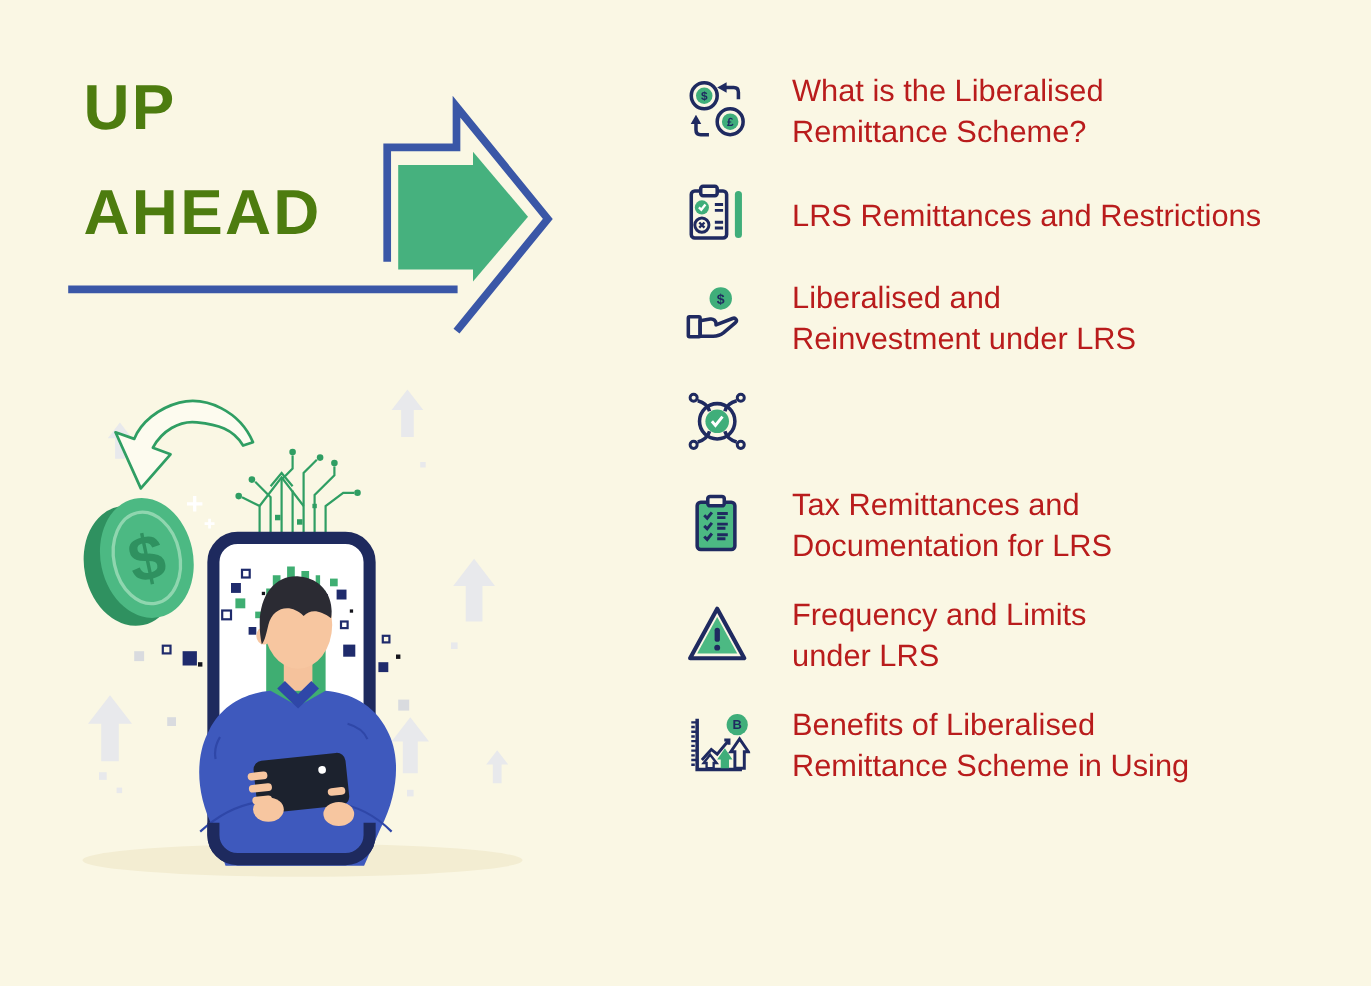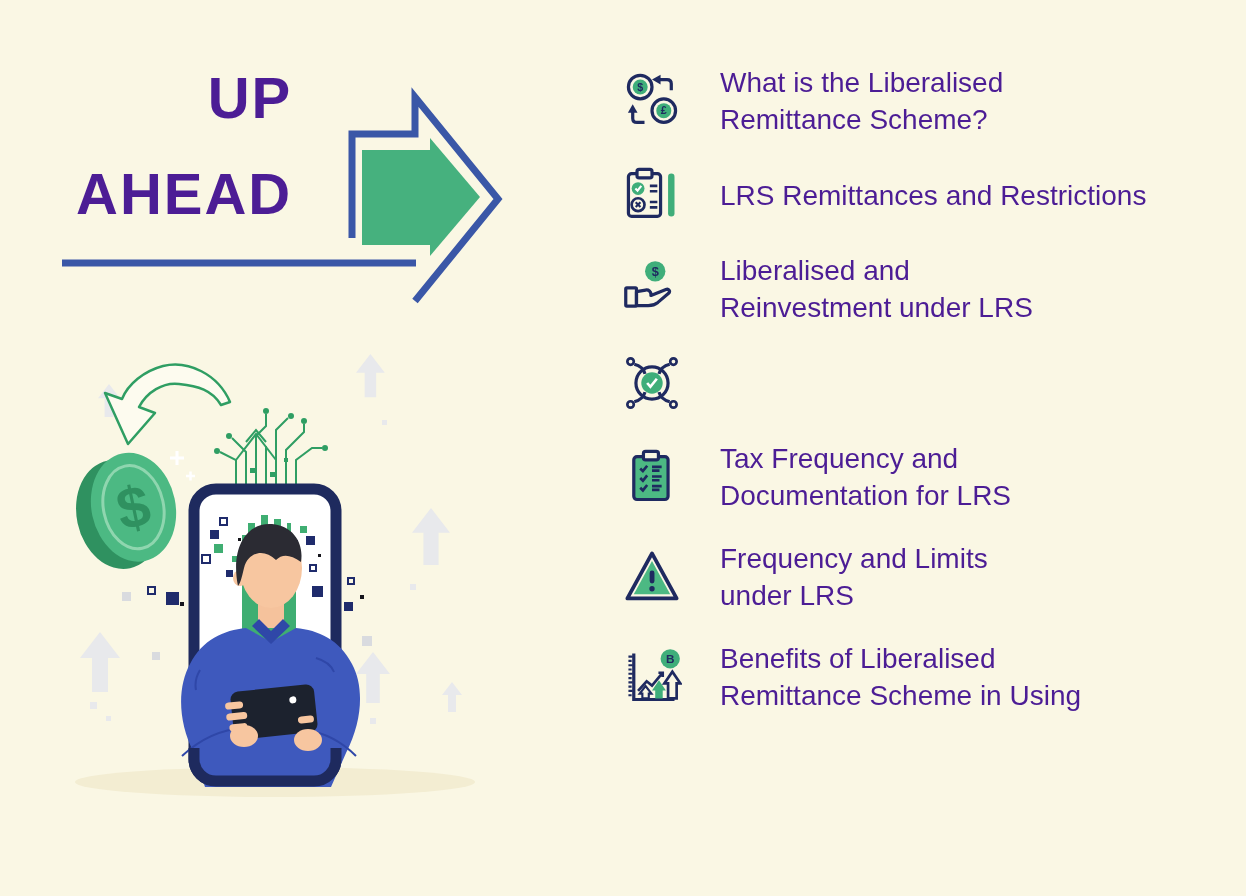--- a/index.html
+++ b/index.html
@@ -7,39 +7,39 @@
     width:1246px;height:896px;
     background:#FAF7E4;
     font-family:"Liberation Sans", sans-serif;
     overflow:hidden;
   }
   .canvas{position:relative;width:1246px;height:896px;background:#FAF7E4;}
 
   
   .title{
     position:absolute;left:76px;top:50px;
-    font-size:58px;font-weight:800;color:#4c1d95;
-    letter-spacing:2px;line-height:96px;text-align:right;
+    font-size:58px;font-weight:800;color:#4d7c0f;
+    letter-spacing:2px;line-height:96px;
   }
   .title span{display:block;}
 
   
   .arrow-svg{position:absolute;left:60px;top:85px;}
 
   
   .illus-svg{position:absolute;left:60px;top:340px;}
 
   
   .topics{
     position:absolute;left:620px;top:64px;
     display:flex;flex-direction:column;gap:26px;
   }
   .topic-row{display:flex;align-items:center;gap:36px;}
   .topic-icon{width:64px;height:62px;flex:0 0 64px;display:flex;align-items:center;justify-content:center;}
-  .topic-text{font-size:28px;line-height:37px;color:#4c1d95;}
+  .topic-text{font-size:28px;line-height:37px;color:#b91c1c;}
   .t-line{display:block;white-space:nowrap;}
   svg text{font-family:"Liberation Sans", sans-serif;}
 </style>
 </head>
 <body>
 
 <div class="canvas">
 
   <div class="title">
     <span>UP</span>
@@ -272,21 +272,21 @@
           <rect x="20" y="4" width="14" height="8" rx="2" fill="#FAF7E4" stroke="#1F2A60" stroke-width="3"></rect>
           <path d="M17,20 l2.5,2.5 l4,-5" stroke="#1F2A60" stroke-width="2.5" fill="none"></path>
           <path d="M28,18.5 h9 M28,22 h7" stroke="#1F2A60" stroke-width="2.5"></path>
           <path d="M17,29 l2.5,2.5 l4,-5" stroke="#1F2A60" stroke-width="2.5" fill="none"></path>
           <path d="M28,27.5 h9 M28,31 h7" stroke="#1F2A60" stroke-width="2.5"></path>
           <path d="M17,38 l2.5,2.5 l4,-5" stroke="#1F2A60" stroke-width="2.5" fill="none"></path>
           <path d="M28,36.5 h9 M28,40 h7" stroke="#1F2A60" stroke-width="2.5"></path>
         </svg>
       </div>
       <div class="topic-text">
-        <span class="t-line">Tax Frequency and</span>
+        <span class="t-line">Tax Remittances and</span>
         <span class="t-line">Documentation for LRS</span>
       </div>
     </div>
 
     <div class="topic-row">
       <div class="topic-icon">
         <svg width="60" height="60" viewBox="0 0 56 56">
           <path d="M28,6 L51,48 H5 Z" fill="none" stroke="#1F2A60" stroke-width="3.5" stroke-linejoin="round"></path>
           <path d="M28,13 L45,44 H11 Z" fill="#4CB983"></path>
           <rect x="25.8" y="22" width="4.5" height="12" rx="2.2" fill="#1F2A60"></rect>

